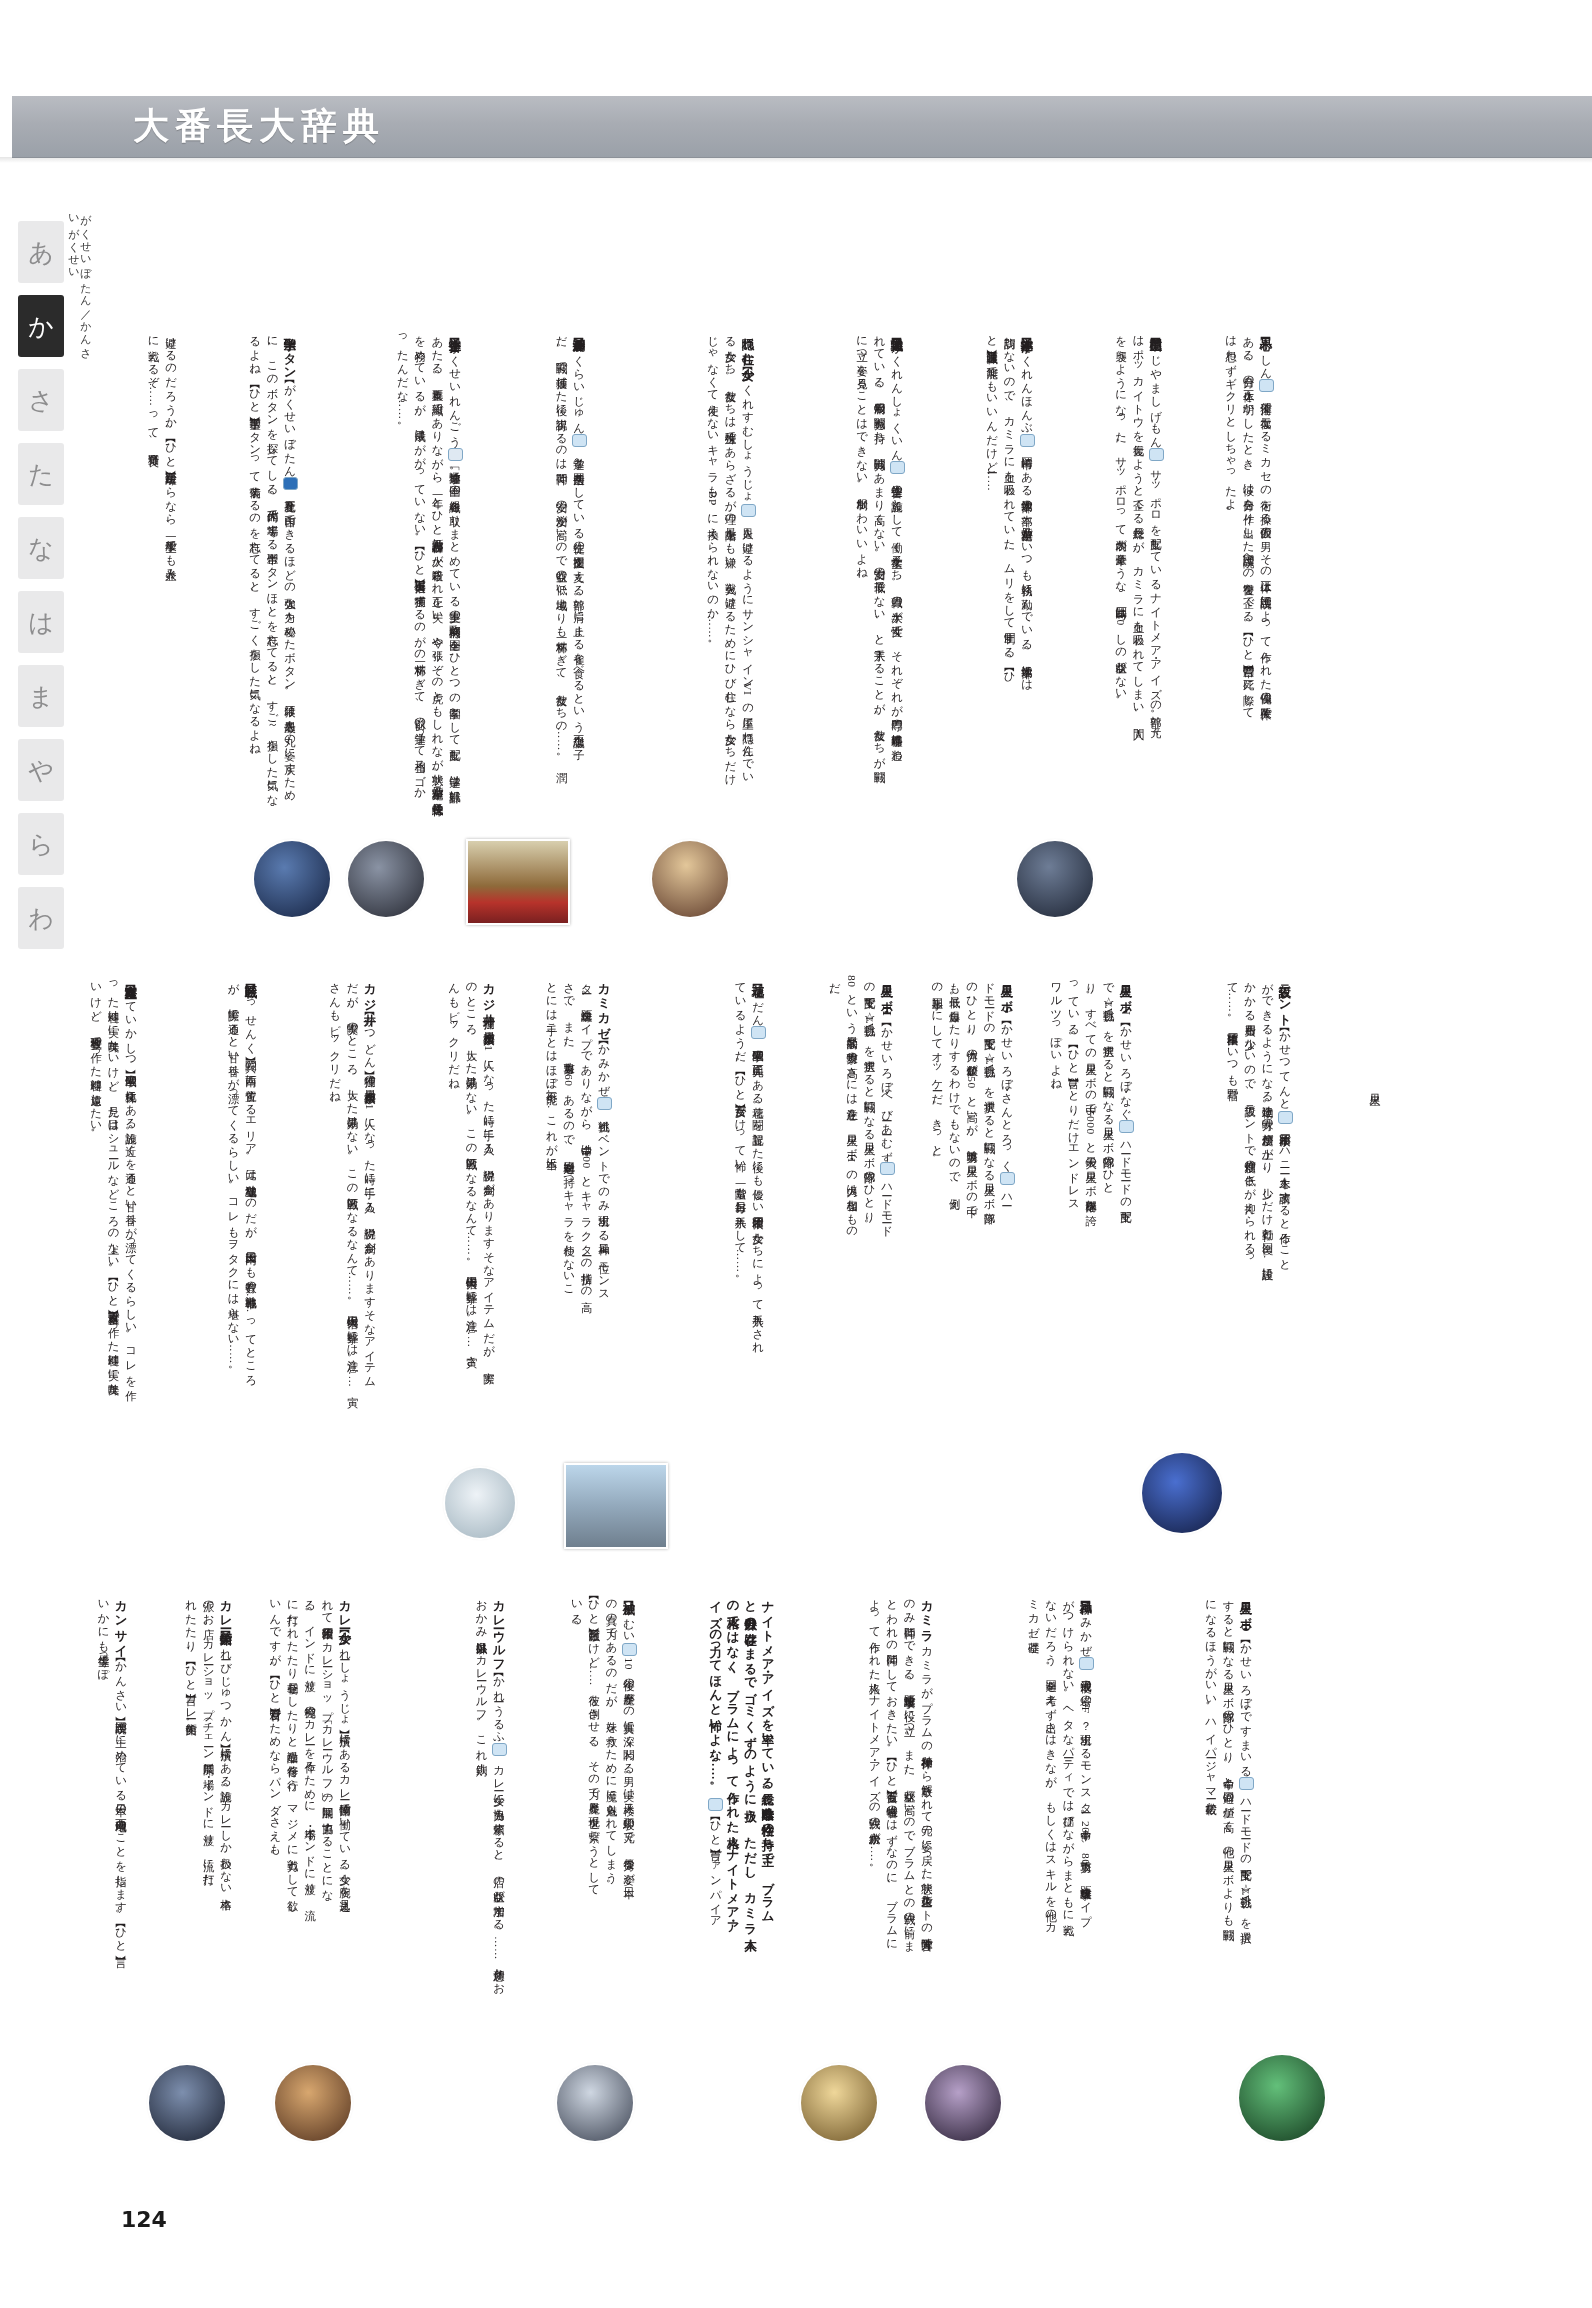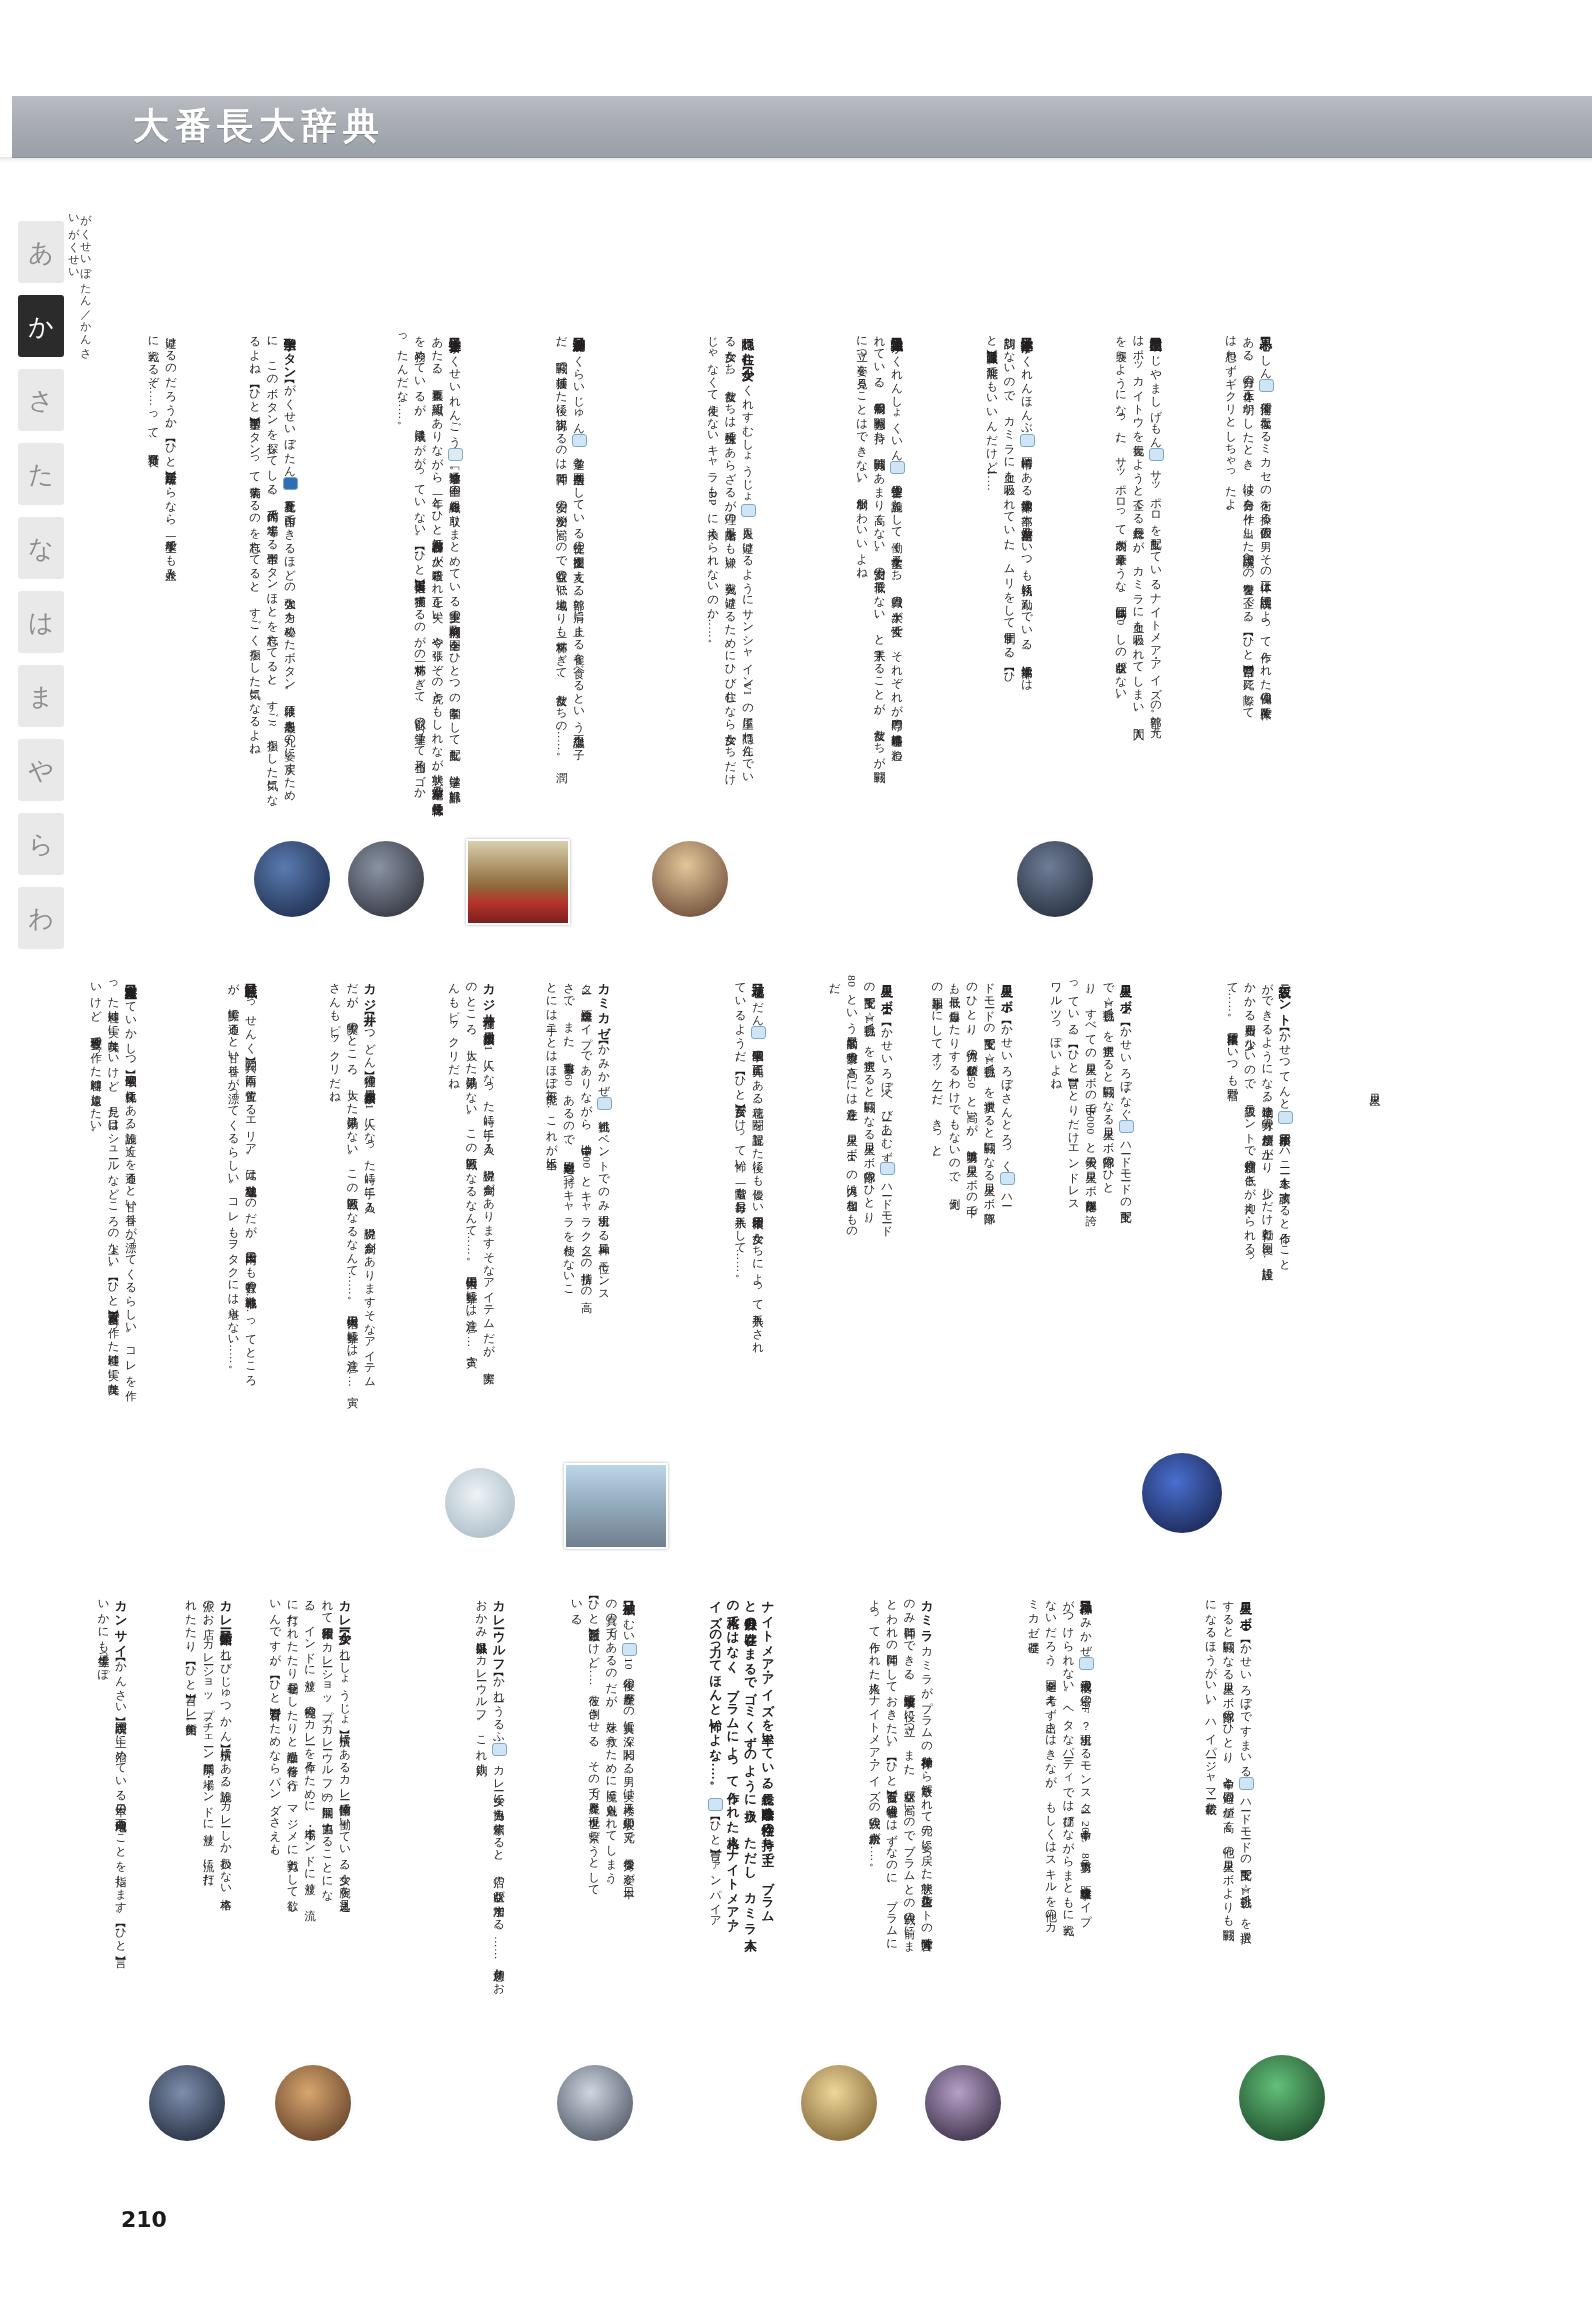--- a/index.html
+++ b/index.html
@@ -338,14 +338,14 @@
 <div class="portrait" style="left:801px;top:2065px;width:76px;height:76px;background:radial-gradient(circle at 44% 36%,#efd79a,#6d5426);">
     <i></i>
   </div>
 <div class="portrait" style="left:925px;top:2065px;width:76px;height:76px;background:radial-gradient(circle at 44% 36%,#b6a0c8,#241b2f);">
     <i></i>
   </div>
 <div class="portrait" style="left:1239px;top:2055px;width:86px;height:86px;background:radial-gradient(circle at 44% 36%,#63c07a,#12361c);">
     <i></i>
   </div>
 
-<div class="folio">210</div>
+<div class="folio">124</div>
 
 
 </body></html>

